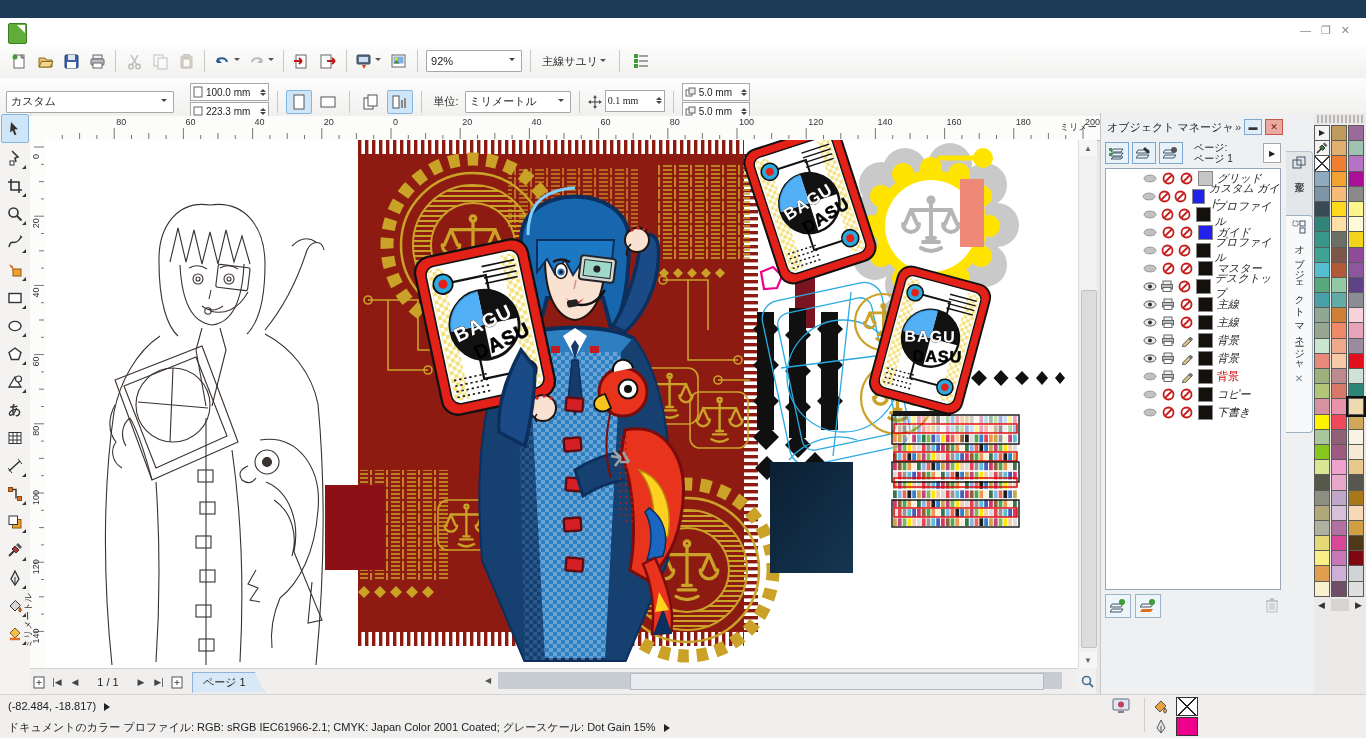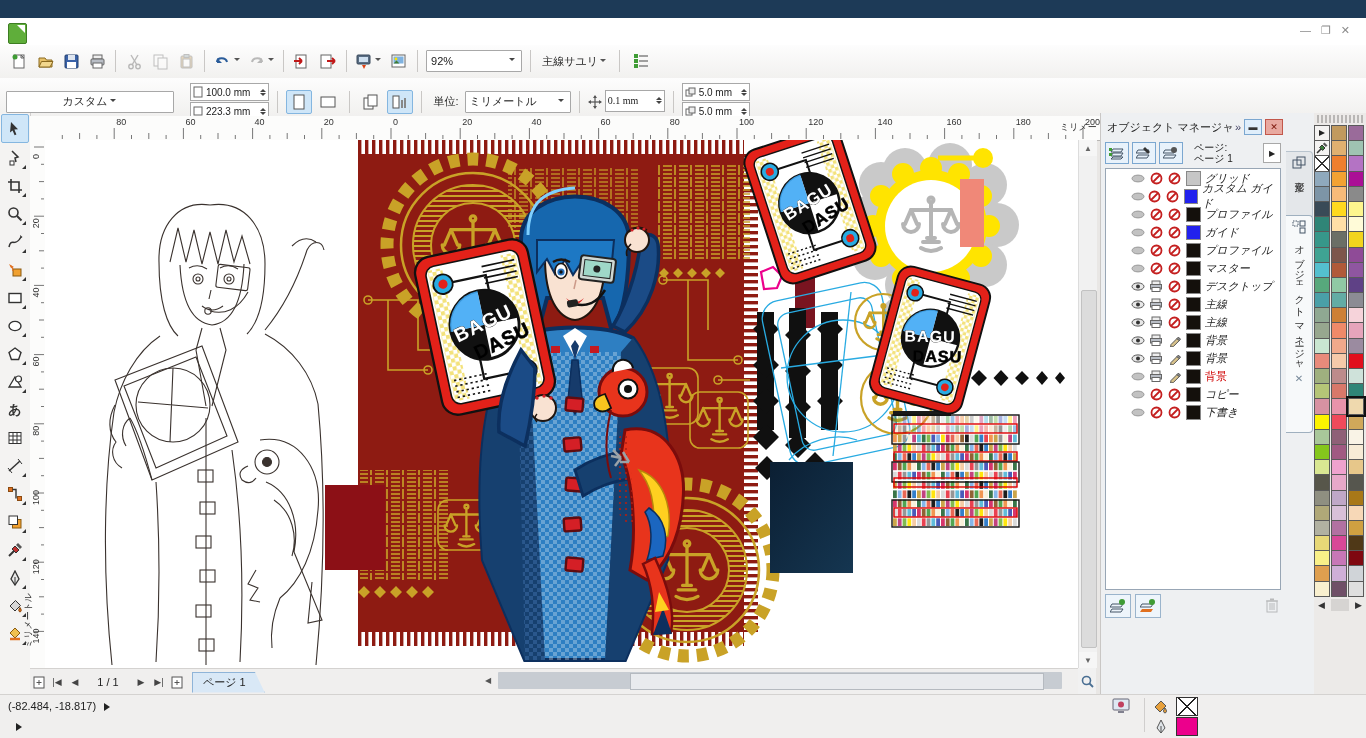--- a/index.html
+++ b/index.html
@@ -56,21 +56,21 @@
   
   #docker{left:1100px;top:113px;width:184px;height:581px;background:#eef0f2;border-left:1px solid #c9c7c5;}
   #dkhead{display:flex;align-items:center;height:24px;padding:2px 2px 0 6px;font-size:11px;color:#222;}
   .dkbtn{width:16px;height:14px;border:1px solid #7ba7d0;background:#dfeefb;margin-left:3px;display:flex;align-items:center;justify-content:center;font-size:9px;color:#333;}
   .dkbtn.close{background:#e8a9a0;border-color:#c2574a;color:#7a1408;font-weight:bold;}
   #dktools{display:flex;align-items:center;padding:3px 4px;}
   .dkt{width:22px;height:20px;border:1px solid #7ba7d0;background:#e8f2fb;margin-right:3px;display:flex;align-items:center;justify-content:center;}
   #dkpage{font-size:10px;line-height:11px;margin-left:8px;color:#222;}
   #dkfly{margin-left:auto;width:16px;height:18px;border:1px solid #a8a8a8;background:#fff;display:flex;align-items:center;justify-content:center;font-size:8px;}
   #layerlist{position:absolute;left:4px;top:55px;width:174px;height:420px;background:#fff;border:1px solid #98a6b5;overflow:hidden;}
-  .lrow{display:flex;align-items:center;height:18px;padding-left:24px;}
+  .lrow{display:flex;align-items:center;height:18px;padding-left:36px;}
   .lrow .ic{width:16px;height:13px;margin-right:2px;display:flex;align-items:center;justify-content:center;}
   .lrow .sw{width:13px;height:13px;border:1px solid #888;margin:0 4px 0 2px;}
   .lrow .nm{font-size:11px;color:#222;font-style:italic;}
   .lrow.act .nm{color:#d00000;font-style:normal;}
   #dkfoot{position:absolute;left:4px;top:480px;width:174px;height:26px;display:flex;align-items:center;}
   .dkfbtn{width:24px;height:22px;border:1px solid #9ab4cc;background:#eef5fb;margin-right:4px;display:flex;align-items:center;justify-content:center;}
   #trash{margin-left:auto;opacity:.35;}
   
   #tabstrip{left:1284px;top:113px;width:30px;height:581px;background:#eef0f2;}
   .vtab{position:absolute;left:2px;width:26px;border:1px solid #b9c4ce;border-left:none;background:#e4e7ea;border-radius:0 4px 4px 0;display:flex;flex-direction:column;align-items:center;padding:4px 0;}
@@ -207,21 +207,21 @@
         <g fill="#3f9c35">
           <rect x="1" y="1" width="4" height="4"></rect>
           <rect x="1" y="6" width="4" height="4"></rect>
           <rect x="1" y="11" width="4" height="4"></rect>
         </g>
       </svg>
   </span>
 </div>
 
 <div id="propbar" class="abs bar" style="padding:5px 6px;">
-  <span class="combo" style="width:158px;justify-content:center;">
+  <span class="combo" style="width:158px;">
     <span>カスタム</span>
       <i class="drop"></i>
   </span>
   <span style="display:inline-block;width:10px;"></span>
   <span style="display:inline-flex;flex-direction:column;vertical-align:middle;gap:1px;">
     <span class="spin"><svg width="10" height="12">
           <rect x="1" y="1" width="8" height="10" fill="none" stroke="#666"></rect>
         </svg>&nbsp;<span style="width:52px;display:inline-block;">100.0 mm</span><span class="spinarr">
           <i class="up"></i>
           <i class="dn"></i>
@@ -1741,21 +1741,21 @@
     </div>
   <div id="palscroll">
     <span>◀</span>
     <span class="box"></span>
     <span>▶</span>
   </div>
 </div>
 
 <div id="statusbar" class="abs"></div>
 <div id="coords" class="abs"><span>(-82.484, -18.817)</span><i class="rarrow"></i></div>
-<div id="profile" class="abs"><i class="rarrow"></i></div>
+<div id="profile" class="abs"><span>ドキュメントのカラー プロファイル: RGB: sRGB IEC61966-2.1; CMYK: Japan Color 2001 Coated; グレースケール: Dot Gain 15%</span><i class="rarrow"></i></div>
 <div id="monico" class="abs"><svg width="18" height="16">
       <rect x="1" y="1" width="16" height="11" rx="1" fill="#dfe8f2" stroke="#667"></rect>
       <circle cx="9" cy="6.5" r="3" fill="#c04060"></circle>
       <line x1="6" y1="14" x2="12" y2="14" stroke="#667" stroke-width="1.6"></line>
     </svg></div>
 <div id="statdiv" class="abs"></div>
 <div id="fillind" class="abs">
   <svg width="18" height="16">
       <path d="M3 8 L9 2 L14 7 L8 13 Z" fill="#e8a13c" stroke="#555"></path>
       <path d="M13 9 q3 4 0 5 q-3 -1 0 -5" fill="#e8a13c" stroke="#555"></path>

